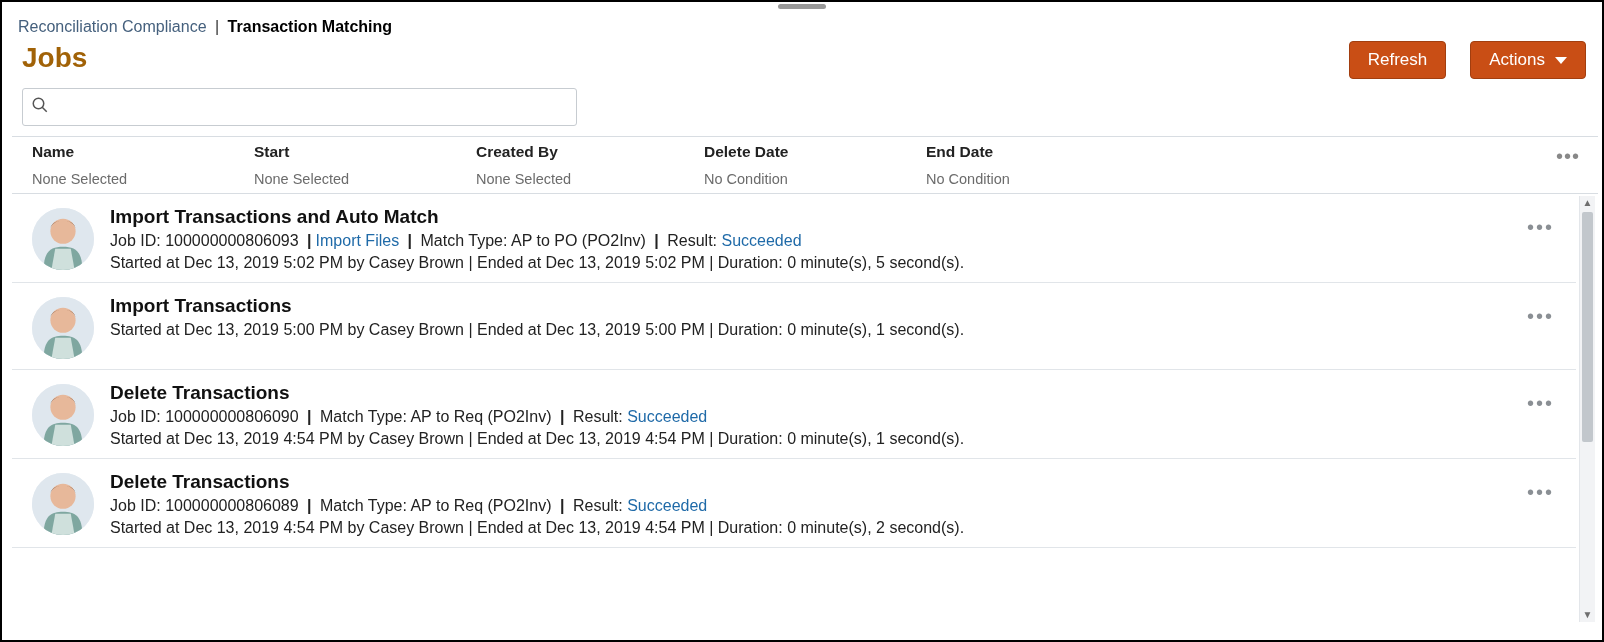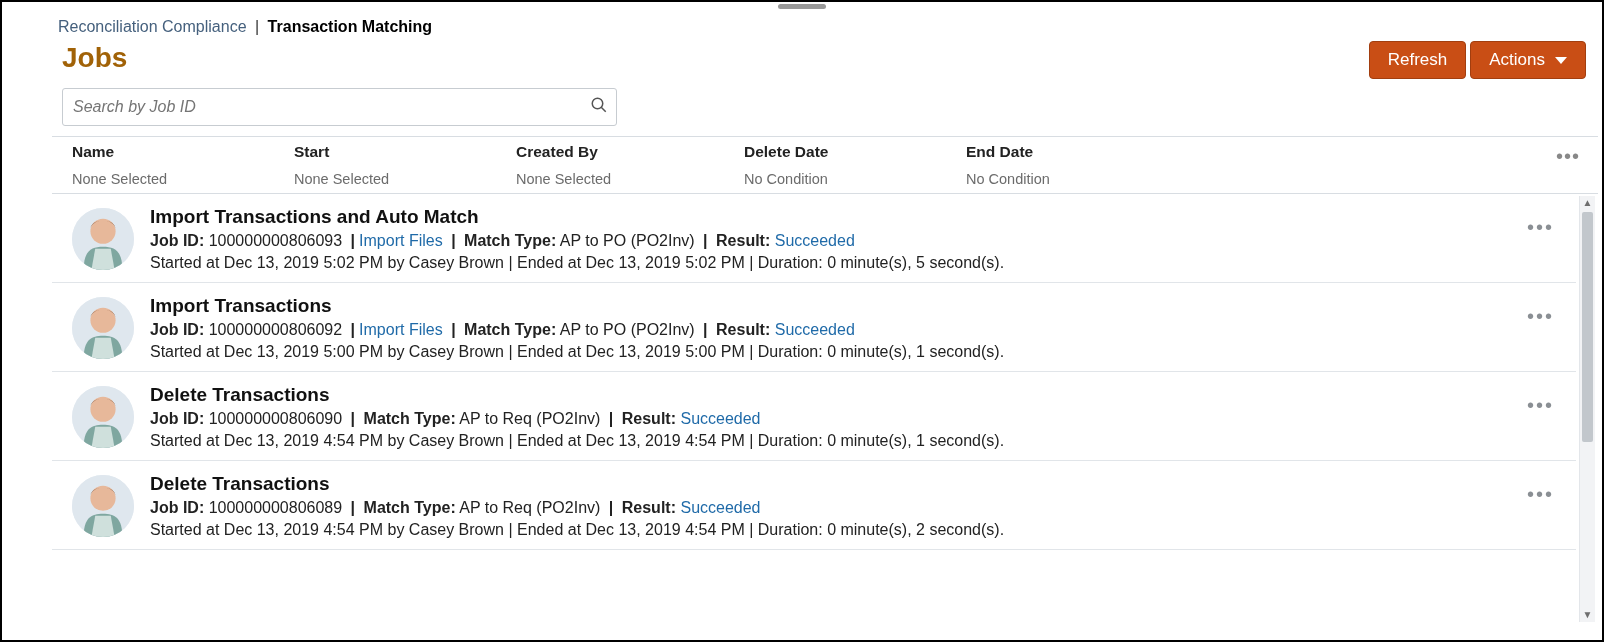--- a/index.html
+++ b/index.html
@@ -22,21 +22,20 @@
     top: 2px;
     left: 50%;
     transform: translateX(-50%);
     width: 48px;
     height: 5px;
     background: #999;
     border-radius: 3px;
   }
   .content {
     padding: 16px 4px 0 10px;
-    margin-left: 40px;
   }
   .breadcrumb {
     font-size: 16px;
     padding-left: 6px;
   }
   .breadcrumb a {
     color: #45607d;
     text-decoration: none;
   }
   .breadcrumb .sep {
@@ -52,21 +51,21 @@
     align-items: center;
     justify-content: space-between;
     padding: 2px 12px 0 10px;
   }
   .page-title {
     font-size: 28px;
     font-weight: 700;
     color: #a16207;
     margin: 4px 0 8px 0;
   }
-  .btns { display: flex; gap: 4px; border-radius: 9px; }
+  .btns { display: flex; gap: 24px; border-radius: 9px; }
   .btn {
     background: #c94e15;
     color: #fff;
     border: 1px solid #a23e0f;
     border-radius: 4px;
     padding: 8px 18px;
     font-size: 17px;
     cursor: pointer;
     display: inline-flex;
     align-items: center;
@@ -196,21 +195,21 @@
     font-size: 19px;
     font-weight: 700;
     color: #111;
     margin-bottom: 4px;
   }
   .row-meta {
     font-size: 16px;
     color: #222;
     margin-bottom: 4px;
   }
-  .row-meta .lbl { font-weight: 700; }
+  .row-meta .lbl { font-weight: 400; }
   .row-meta .link { color: #1f6aa8; cursor: pointer; }
   .row-meta .sep { color: #222; margin: 0 4px; font-weight:700;}
   .row-time { font-size: 16px; color: #222; }
   .row-more {
     position: absolute;
     right: 22px;
     top: 22px;
     color: #8a8f94;
     font-size: 20px;
     letter-spacing: 2px;
@@ -238,21 +237,20 @@
         </button>
         <button class="btn">
           <span>Actions</span>
           <span class="caret"></span>
         </button>
       </div>
     </div>
 
     <div class="search-wrap">
       <div class="search-box">
-        <input type="text" placeholder="Search by Job ID" style="">
         <span class="mag">
           <svg width="18" height="18" viewBox="0 0 24 24" fill="none" stroke="#555" stroke-width="2">
             <circle cx="10" cy="10" r="7"></circle>
               <line x1="15" y1="15" x2="21" y2="21"></line>
           </svg>
         </span>
       </div>
     </div>
 
     <div class="filters">
@@ -310,28 +308,20 @@
 <svg viewBox="0 0 64 64">
   <rect width="64" height="64" fill="#dfe7ee"></rect>
   <path d="M12 64 C12 44 20 40 32 40 C44 40 52 44 52 64 Z" fill="#7fa7a0"></path>
   <path d="M24 42 L20 64 L44 64 L40 42 Z" fill="#cfe0dc"></path>
   <circle cx="32" cy="24" r="13" fill="#e7b89a"></circle>
   <path d="M19 22 C19 10 45 10 45 22 C45 18 40 13 32 13 C24 13 19 18 19 22 Z" fill="#6e4a34"></path>
 </svg>
             </div>
     <div class="row-body">
       <div class="row-title">Import Transactions</div>
-      <div class="row-meta">
-        <span class="lbl">Job ID:</span> <span>100000000806092</span>
-        <span class="sep">|</span><span class="link">Import Files</span>
-        <span class="sep">|</span>
-        <span class="lbl">Match Type:</span> <span>AP to PO (PO2Inv)</span>
-        <span class="sep">|</span>
-        <span class="lbl">Result:</span> <span class="link">Succeeded</span>
-      </div>
       <div class="row-time">Started at Dec 13, 2019 5:00 PM by Casey Brown | Ended at Dec 13, 2019 5:00 PM | Duration: 0 minute(s), 1 second(s).</div>
     </div>
     <div class="row-more">•••</div>
   </div>
           <div class="row">
     <div class="avatar">
 <svg viewBox="0 0 64 64">
   <rect width="64" height="64" fill="#dfe7ee"></rect>
   <path d="M12 64 C12 44 20 40 32 40 C44 40 52 44 52 64 Z" fill="#7fa7a0"></path>
   <path d="M24 42 L20 64 L44 64 L40 42 Z" fill="#cfe0dc"></path>

